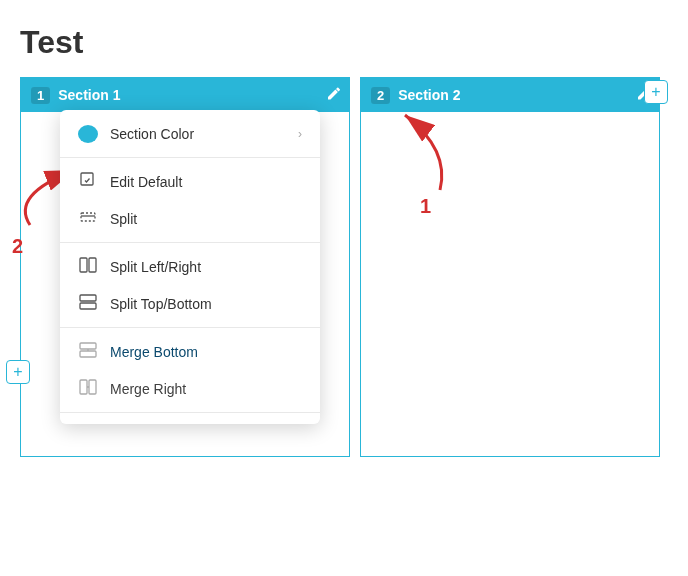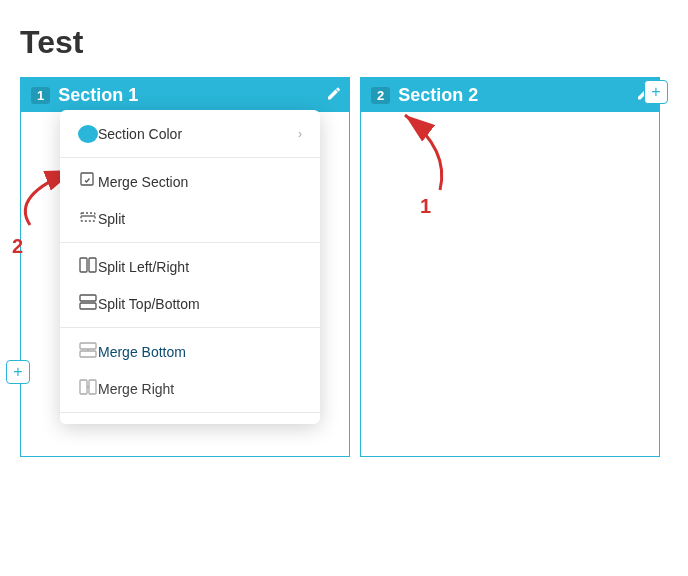--- a/index.html
+++ b/index.html
@@ -65,21 +65,21 @@
     .section-number {
       background: rgba(0,0,0,0.15);
       border-radius: 3px;
       padding: 1px 6px;
       font-size: 13px;
       font-weight: 600;
       margin-right: 8px;
     }
 
     .section-label {
-      font-size: 18px;
+      font-size: 14px;
       font-weight: 600;
     }
 
     .section-edit-icon {
       position: absolute;
       right: 8px;
       top: 50%;
       transform: translateY(-50%);
       color: #fff;
       font-size: 14px;
@@ -99,20 +99,21 @@
       padding: 6px 0;
     }
 
     .menu-item {
       display: flex;
       align-items: center;
       padding: 9px 18px;
       cursor: pointer;
       font-size: 14px;
       color: #333;
+      gap: 12px;
     }
 
     .menu-item.disabled {
       color: #aaa;
       cursor: default;
     }
 
     .menu-item .item-icon {
       width: 20px;
       text-align: center;
@@ -256,21 +257,21 @@
 
     <hr class="menu-divider">
 
     <div class="menu-item">
       <span class="item-icon">
         <svg width="16" height="16" viewBox="0 0 16 16" fill="#555">
           <rect x="1" y="1" width="12" height="12" rx="1" fill="none" stroke="#555" stroke-width="1.3"></rect>
           <path d="M5 8.5l1.5 1.5 3-3.5" stroke="#555" stroke-width="1.3" fill="none"></path>
         </svg>
       </span>
-      <span>Merge Section</span>
+      <span>Edit Default</span>
     </div>
 
     <div class="menu-item">
       <span class="item-icon">
         <svg width="16" height="16" viewBox="0 0 16 16" fill="none">
           <rect x="1" y="4" width="14" height="8" rx="1" stroke="#555" stroke-width="1.3" stroke-dasharray="2,2"></rect>
           <line x1="1" y1="7" x2="15" y2="7" stroke="#555" stroke-width="1.3"></line>
         </svg>
       </span>
       <span>Split</span>

